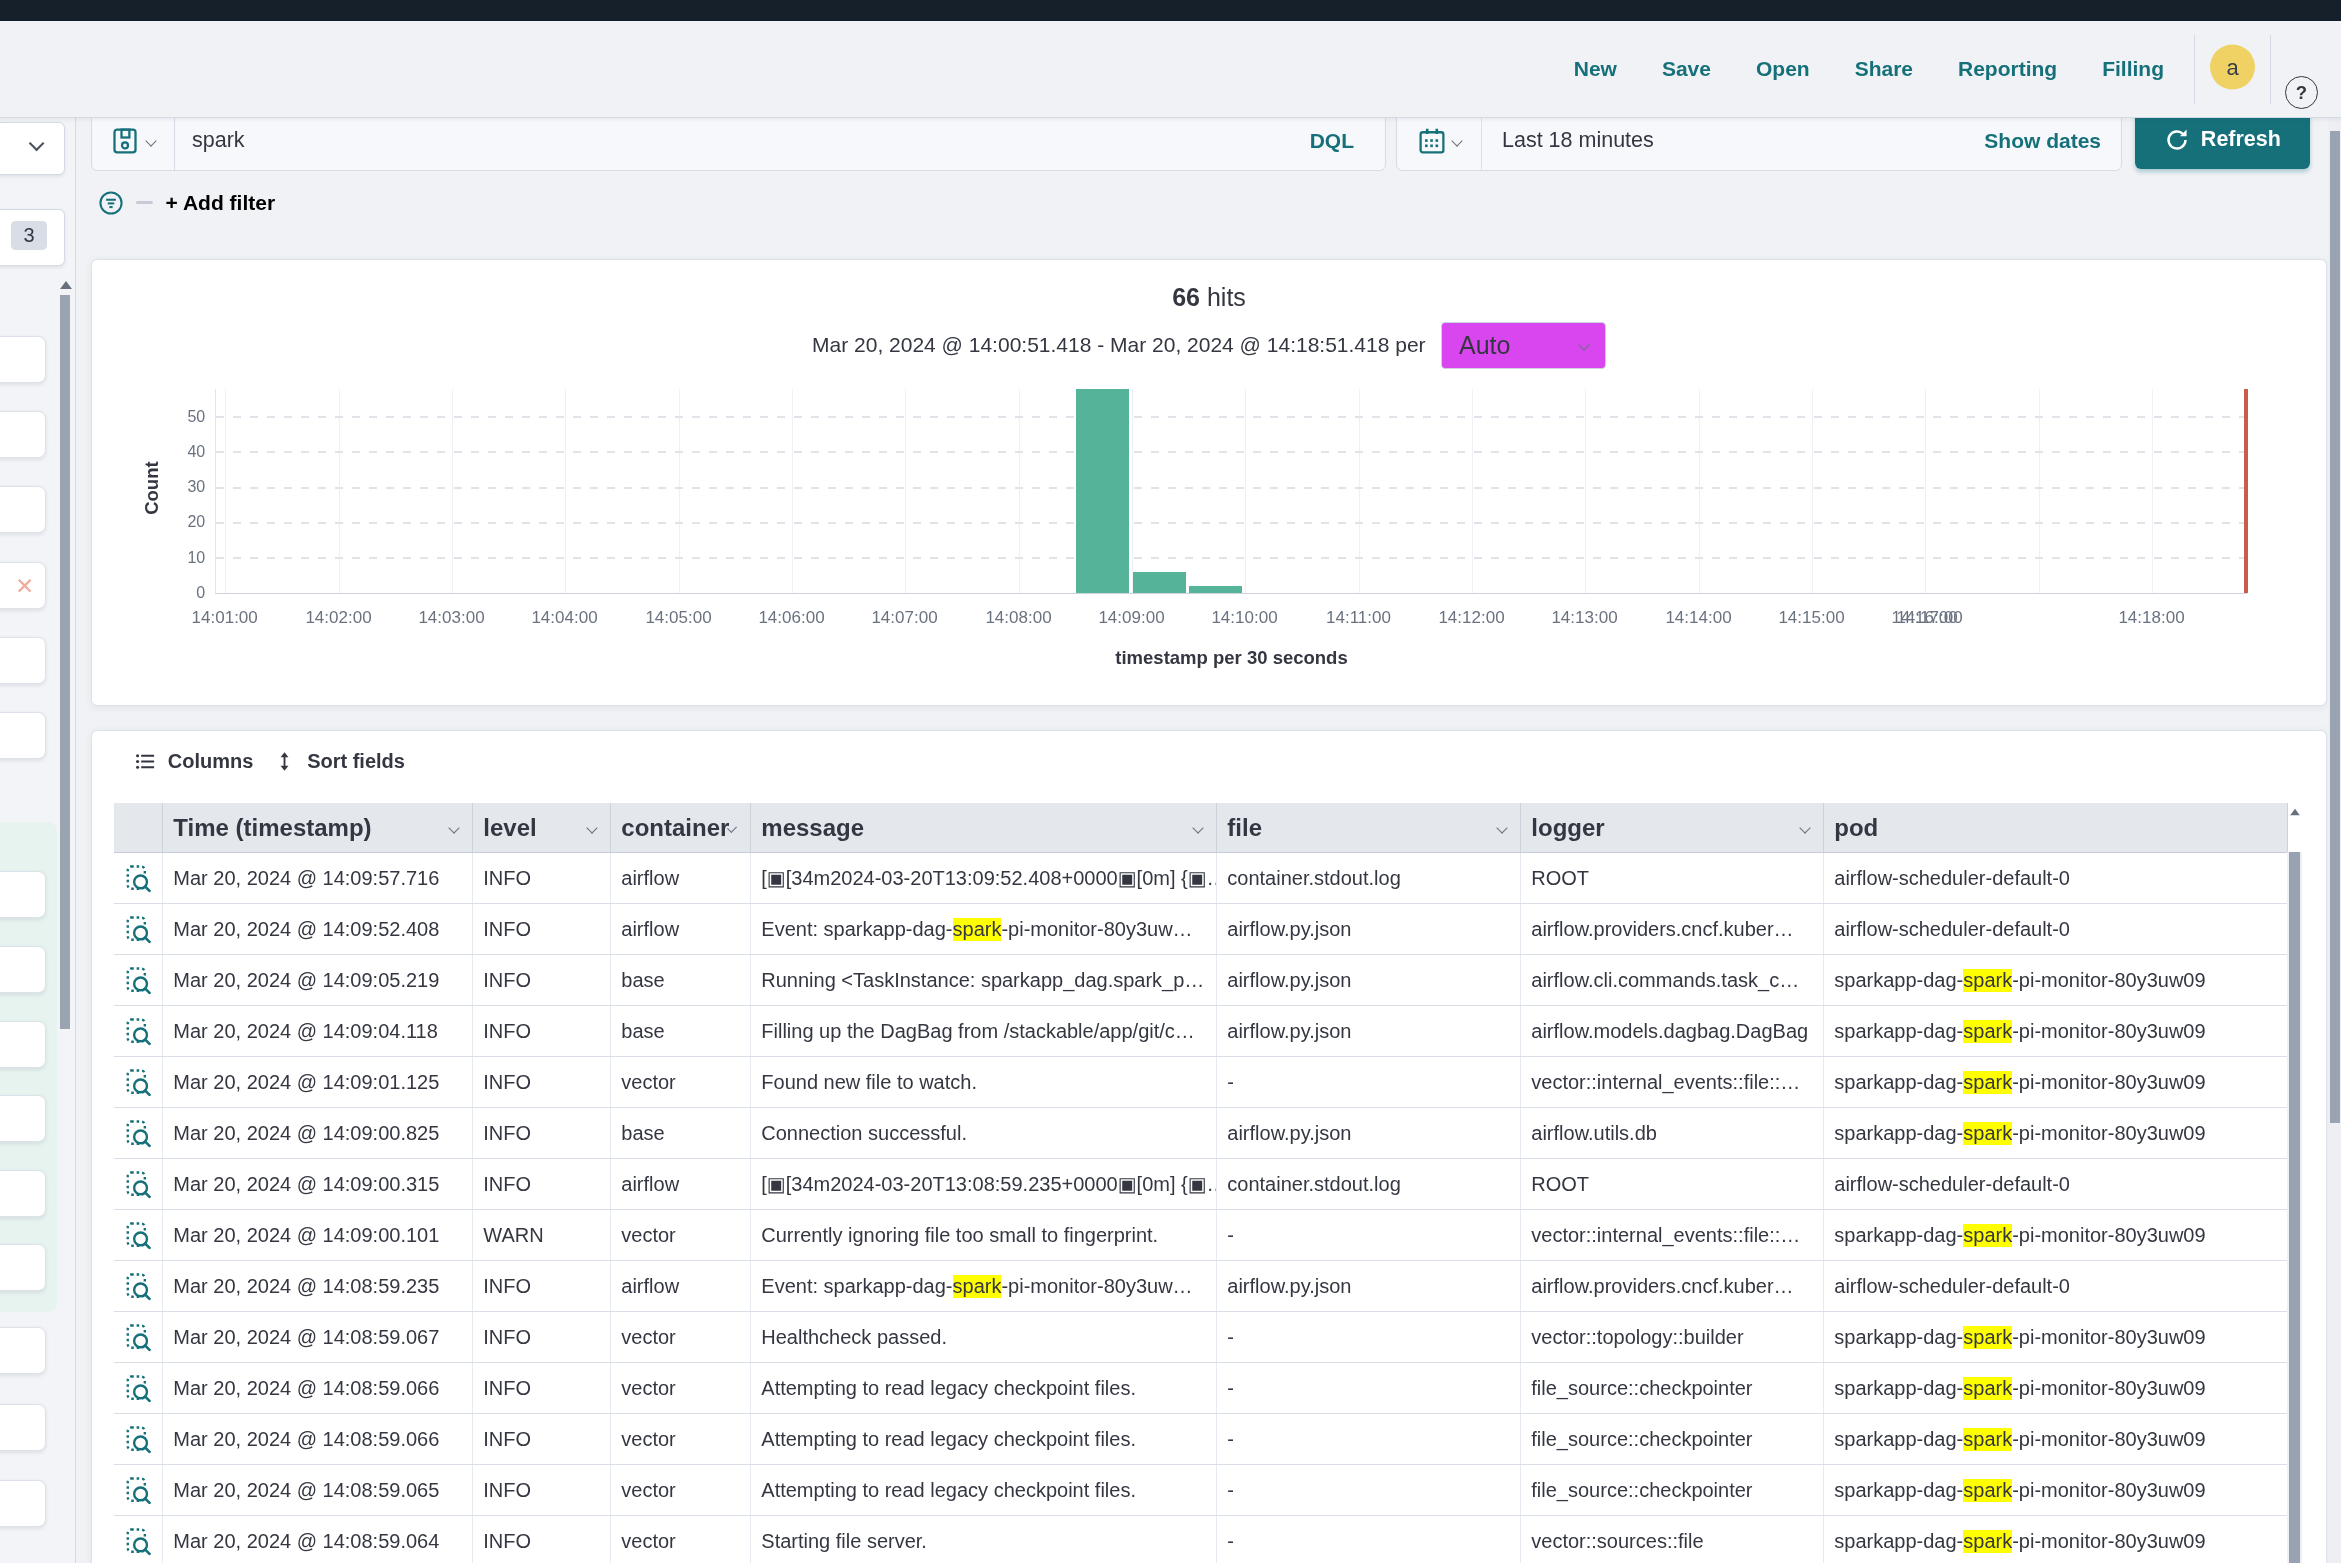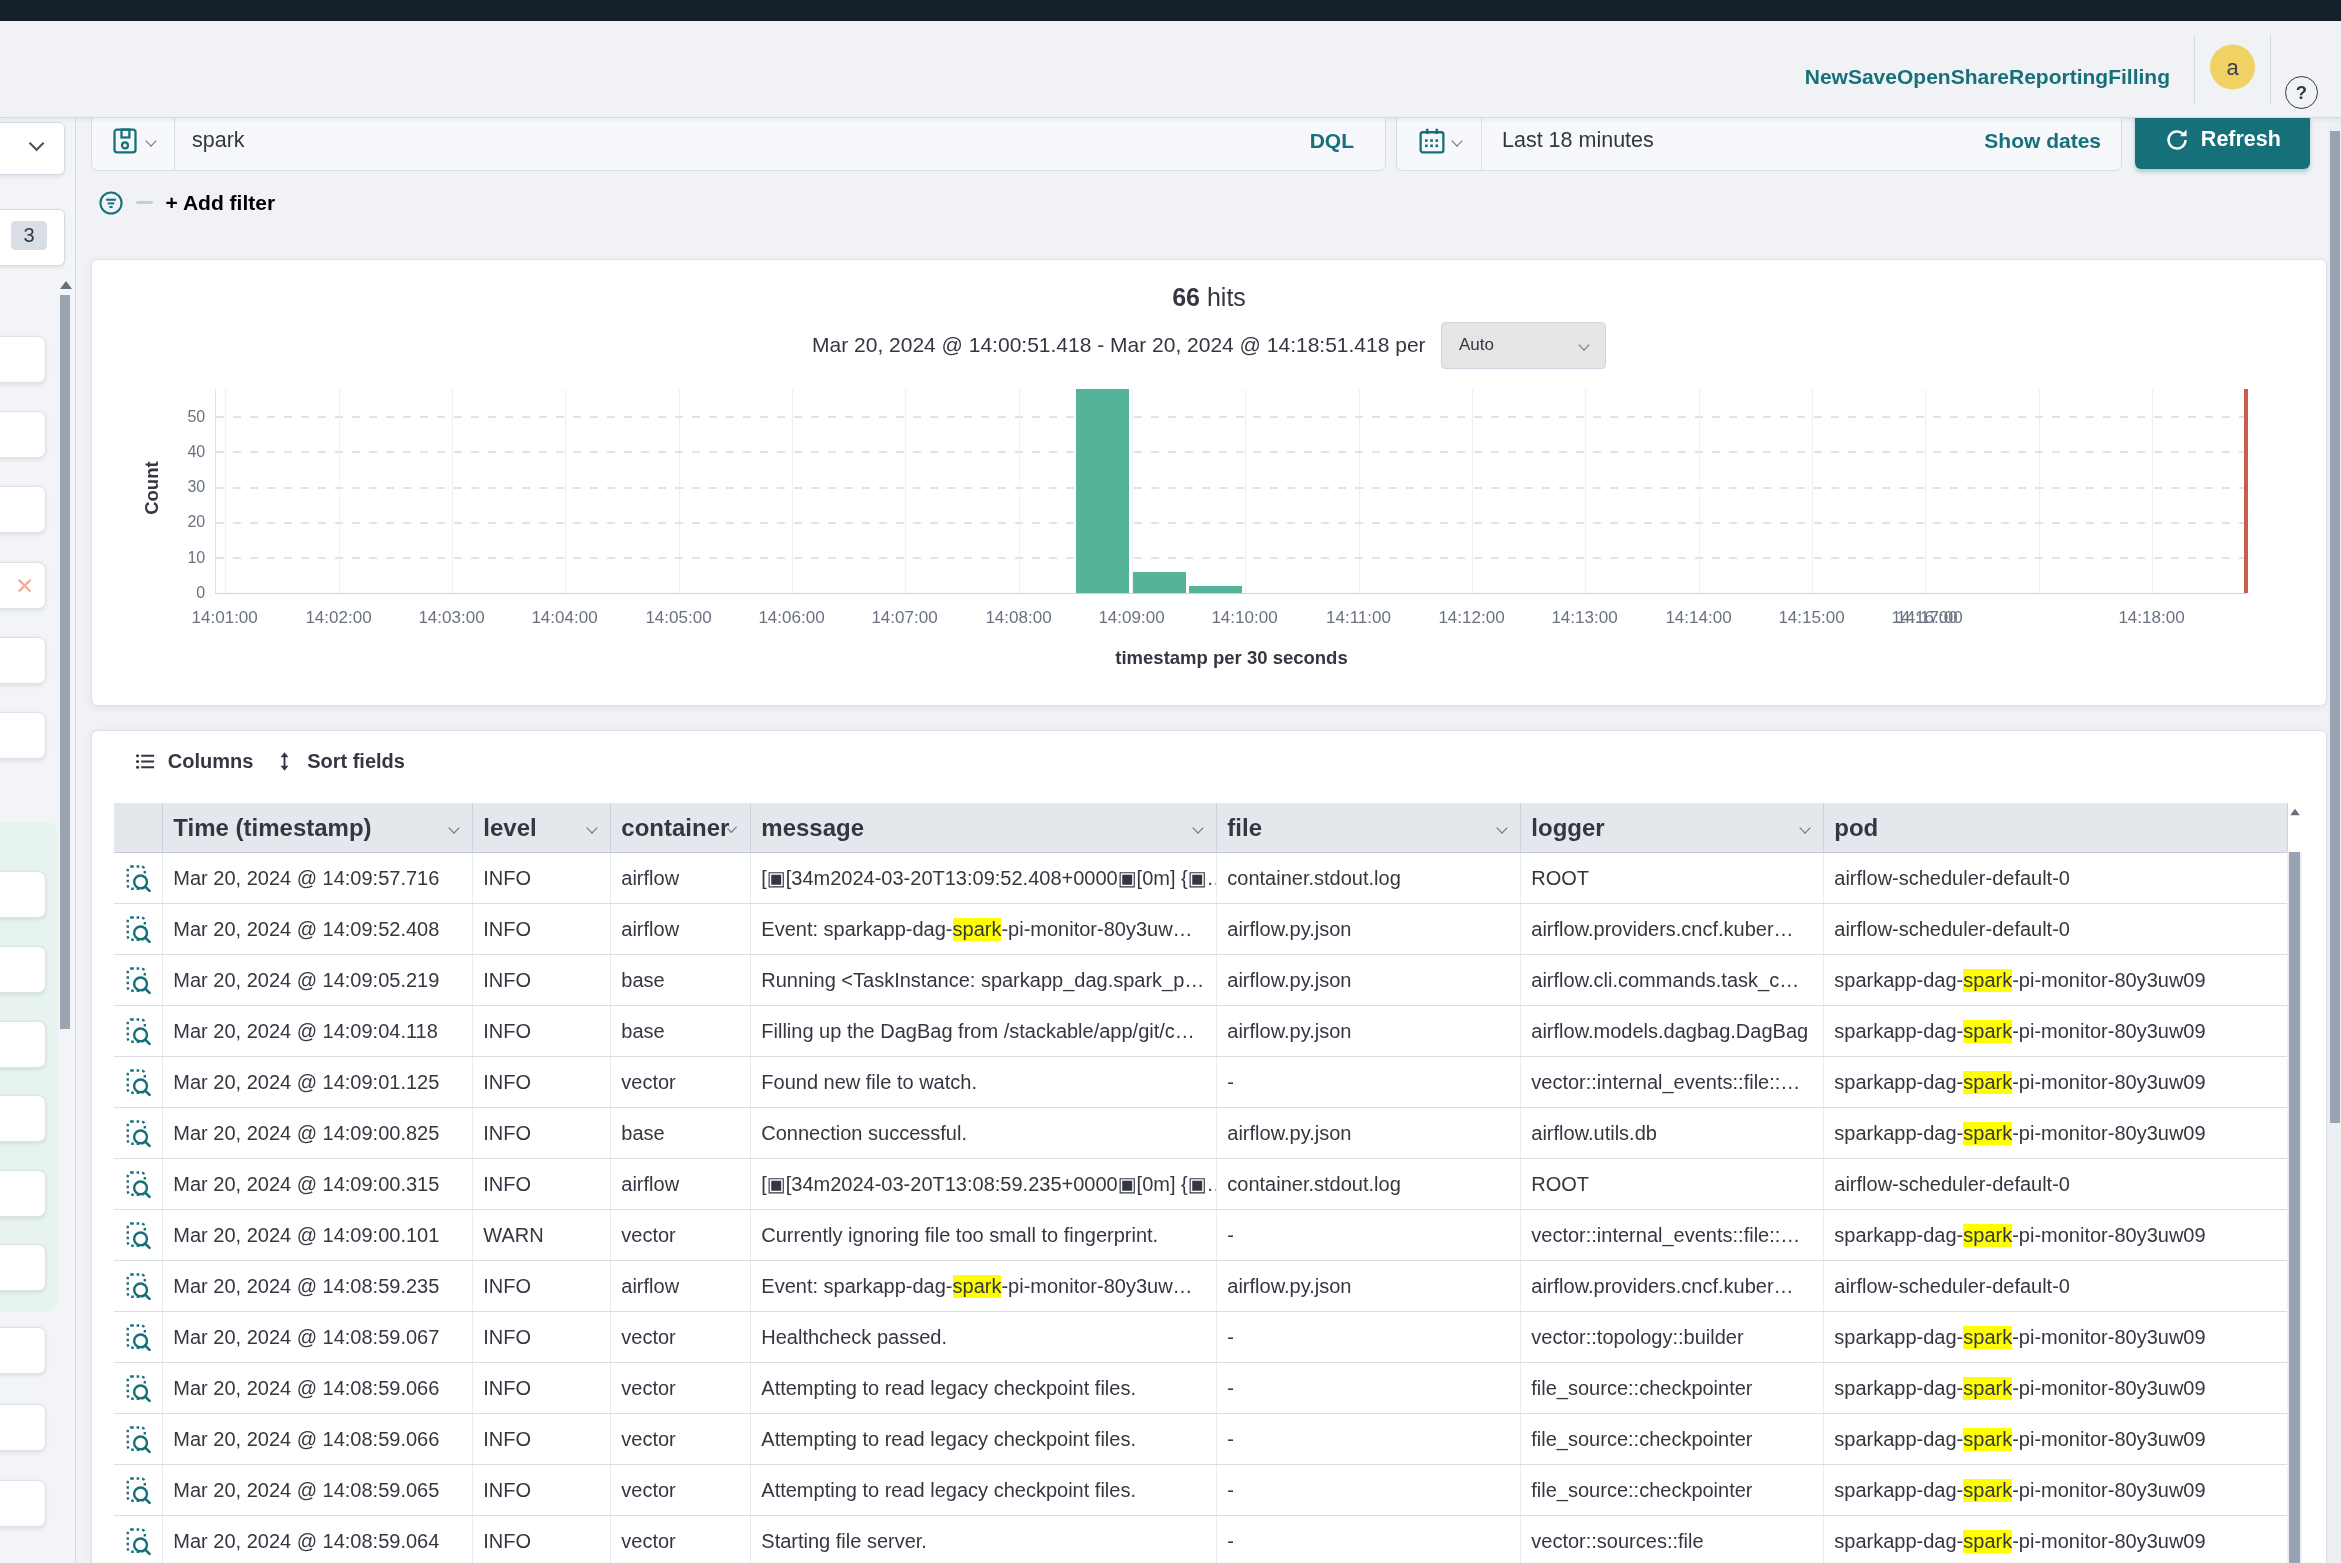--- a/index.html
+++ b/index.html
@@ -5,21 +5,21 @@
   html,body{margin:0;padding:0;width:2342px;height:1564px;overflow:hidden;
     font-family:"Liberation Sans",sans-serif;background:#f0f2f5;color:#343741;}
   #app{position:relative;width:2342px;height:1564px;}
   .abs{position:absolute;}
 
   
   #topstrip{left:0;top:0;width:2342px;height:21px;background:#15202b;}
   #navbar{left:0;top:21px;width:2342px;height:96px;background:#f0f2f5;
     border-bottom:0.8px solid #d3dae6;box-shadow:0 1.5px 3.8px rgba(60,70,90,.07);z-index:5;}
   .navlink{color:#16707a;font-size:21px;font-weight:600;cursor:pointer;}
-  #navlinks{display:flex;align-items:center;position:absolute;right:172px;top:0;height:96px;margin-top:8px;}
+  #navlinks{display:flex;gap:45px;align-items:center;position:absolute;right:178px;top:0;height:96px;}
   .navsep{position:absolute;top:14px;height:69px;width:0.8px;background:#d3dae6;}
   #avatar{left:2210px;top:47px;width:45px;height:45px;border-radius:50%;background:#f0d264;
     display:flex;align-items:center;justify-content:center;font-size:22px;color:#3a3f47;transform:translateY(-50%);top:68px;margin-top:-22px;}
   #help-btn{left:2285px;top:55px;width:31px;height:31px;border:1.9px solid #343741;border-radius:50%;
     display:flex;align-items:center;justify-content:center;font-size:18.5px;font-weight:700;color:#343741;}
 
   
   #sidebar{left:0;top:118px;width:75px;height:1446px;background:#f2f4f7;border-right:0.8px solid #d3dae6;}
   .side-box{position:absolute;left:-9.2px;width:72px;background:#fff;border:0.8px solid #d3dae6;border-radius:6.2px;
     box-shadow:0 1.5px 3.1px rgba(80,90,110,.10);}
@@ -50,22 +50,22 @@
   #add-filter{color:#000000;font-size:21px;font-weight:600;}
   .dash{width:17px;height:2.3px;background:#c6ccd6;border-radius:1.5px;}
 
   
   .panel{background:#fff;border:0.8px solid #dbe0e9;border-radius:6.2px;box-shadow:0 1.5px 7.7px rgba(109,120,140,.10);}
   #chart-panel{left:91px;top:259px;width:2234px;height:445px;}
   #hits-title{text-align:center;font-size:25px;margin-top:23px;}
   #hits-title b{font-weight:700;}
   #hits-sub{display:flex;align-items:center;justify-content:center;gap:15.4px;margin-top:9.2px;height:48px;}
   #hits-range{font-size:21px;}
-  #interval-select{width:165px;height:47px;border:0.8px solid #cdd4df;border-radius:4.6px;background:#e5e5e5;
-    display:flex;align-items:center;justify-content:space-between;padding:0 17px;box-sizing:border-box;font-size:17px;}
+  #interval-select{width:165px;height:47px;border:0.8px solid #cdd4df;border-radius:4.6px;background:#d946ef;
+    display:flex;align-items:center;justify-content:space-between;padding:0 17px;box-sizing:border-box;font-size:25px;}
   #plot{position:absolute;left:123px;top:129px;width:2031px;height:204px;
     border-left:0.8px solid #e0e3e9;border-bottom:1.5px solid #cfd4dc;}
   .vgrid{position:absolute;top:0;width:0.8px;height:100%;background:#eef0f4;}
   .hgrid{position:absolute;left:0;width:100%;height:1.5px;
     background:repeating-linear-gradient(90deg,#dfe3ea 0 7.7px,transparent 7.7px 17px);}
   .hbar{position:absolute;background:#54b399;}
   #now-marker{position:absolute;top:0;width:3.8px;height:100%;background:#c95c4b;}
   .ytick{position:absolute;right:100%;margin-right:10.8px;transform:translateY(-50%);font-size:16px;color:#6a7280;width:46px;text-align:right;}
   .xtick{position:absolute;top:219px;width:115px;margin-left:-58px;text-align:center;font-size:17px;color:#6a7280;}
   #ylabel{position:absolute;left:-91px;top:50%;transform:rotate(-90deg) translateX(26%);transform-origin:center;

